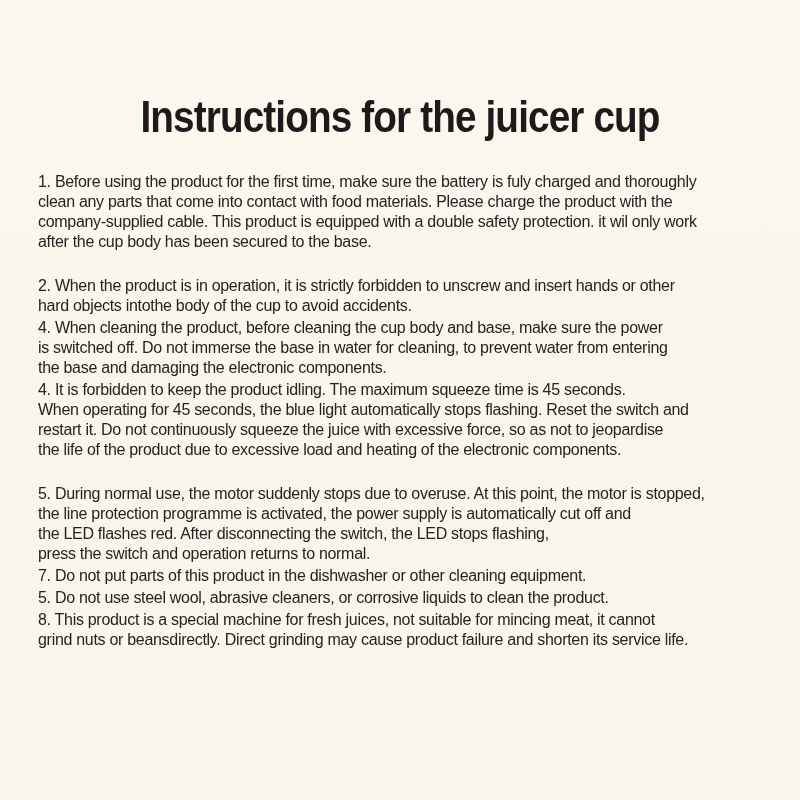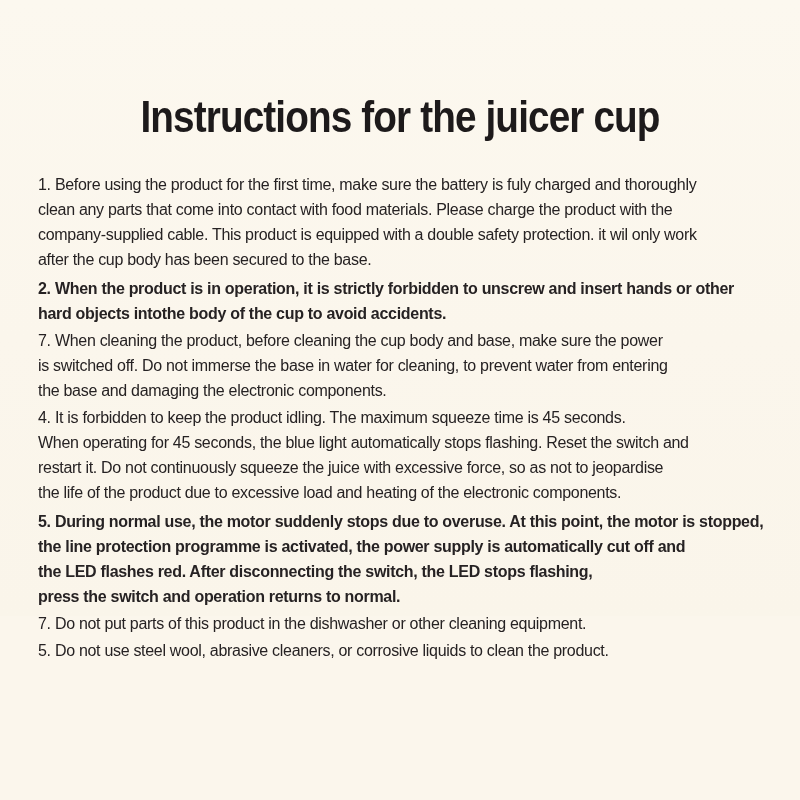--- a/index.html
+++ b/index.html
@@ -32,50 +32,51 @@
     transform-origin: center top;
     white-space: nowrap;
   }
   .instructions {
     margin: 30px 24px 0 38px;
     width: 740px;
   }
   .instruction {
     margin: 0 0 2px 0;
     font-size: 16px;
-    line-height: 25px;
+    line-height: 20px;
     letter-spacing: -0.3px;
     white-space: pre-line;
     color: #262223;
   }
   .instruction.gap-before {
-    margin-top: 4px;
-    font-weight: bold;
+    margin-top: 24px;
   }
 </style>
 </head>
 <body>
 
 <div class="sheet">
   <h1 class="page-title">Instructions for the juicer cup</h1>
 
   <div class="instructions">
     <p class="instruction">1. Before using the product for the first time, make sure the battery is fuly charged and thoroughly
 clean any parts that come into contact with food materials. Please charge the product with the
 company-supplied cable. This product is equipped with a double safety protection. it wil only work
 after the cup body has been secured to the base.</p>
     <p class="instruction gap-before">2. When the product is in operation, it is strictly forbidden to unscrew and insert hands or other
 hard objects intothe body of the cup to avoid accidents.</p>
-    <p class="instruction">7. When cleaning the product, before cleaning the cup body and base, make sure the power
+    <p class="instruction">4. When cleaning the product, before cleaning the cup body and base, make sure the power
 is switched off. Do not immerse the base in water for cleaning, to prevent water from entering
 the base and damaging the electronic components.</p>
     <p class="instruction">4. It is forbidden to keep the product idling. The maximum squeeze time is 45 seconds.
 When operating for 45 seconds, the blue light automatically stops flashing. Reset the switch and
 restart it. Do not continuously squeeze the juice with excessive force, so as not to jeopardise
 the life of the product due to excessive load and heating of the electronic components.</p>
     <p class="instruction gap-before">5. During normal use, the motor suddenly stops due to overuse. At this point, the motor is stopped,
 the line protection programme is activated, the power supply is automatically cut off and
  the LED flashes red. After disconnecting the switch, the LED stops flashing,
 press the switch and operation returns to normal.</p>
     <p class="instruction">7. Do not put parts of this product in the dishwasher or other cleaning equipment.</p>
     <p class="instruction">5. Do not use steel wool, abrasive cleaners, or corrosive liquids to clean the product.</p>
+    <p class="instruction">8. This product is a special machine for fresh juices, not suitable for mincing meat, it cannot
+grind nuts or beansdirectly. Direct grinding may cause product failure and shorten its service life.</p>
   </div>
 </div>
 
 </body></html>

